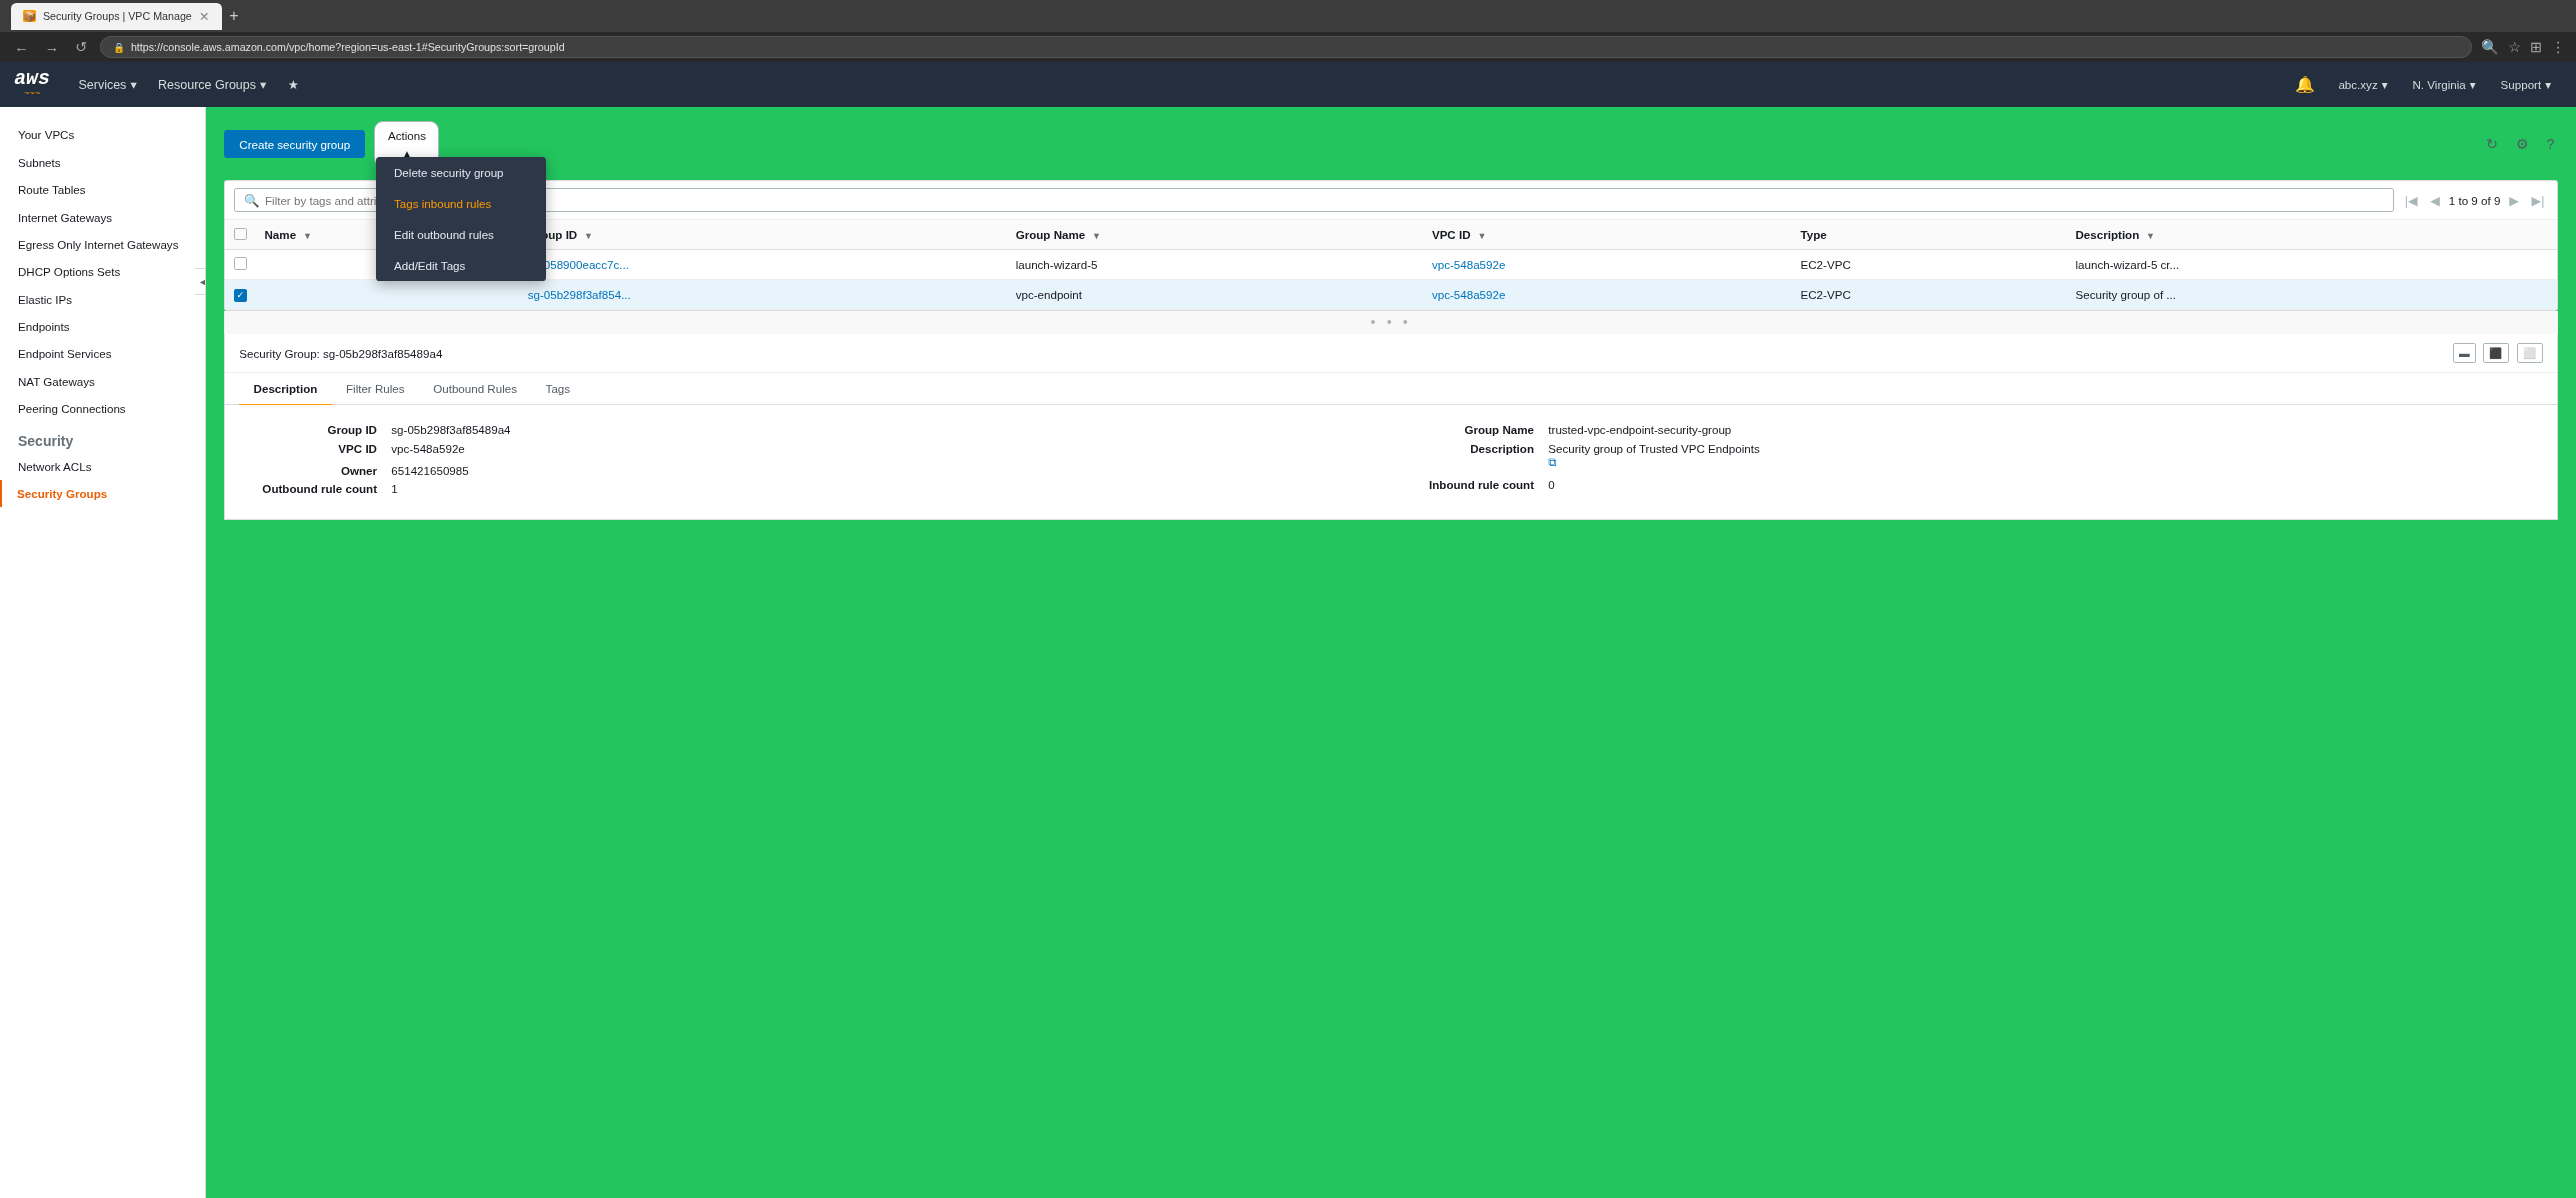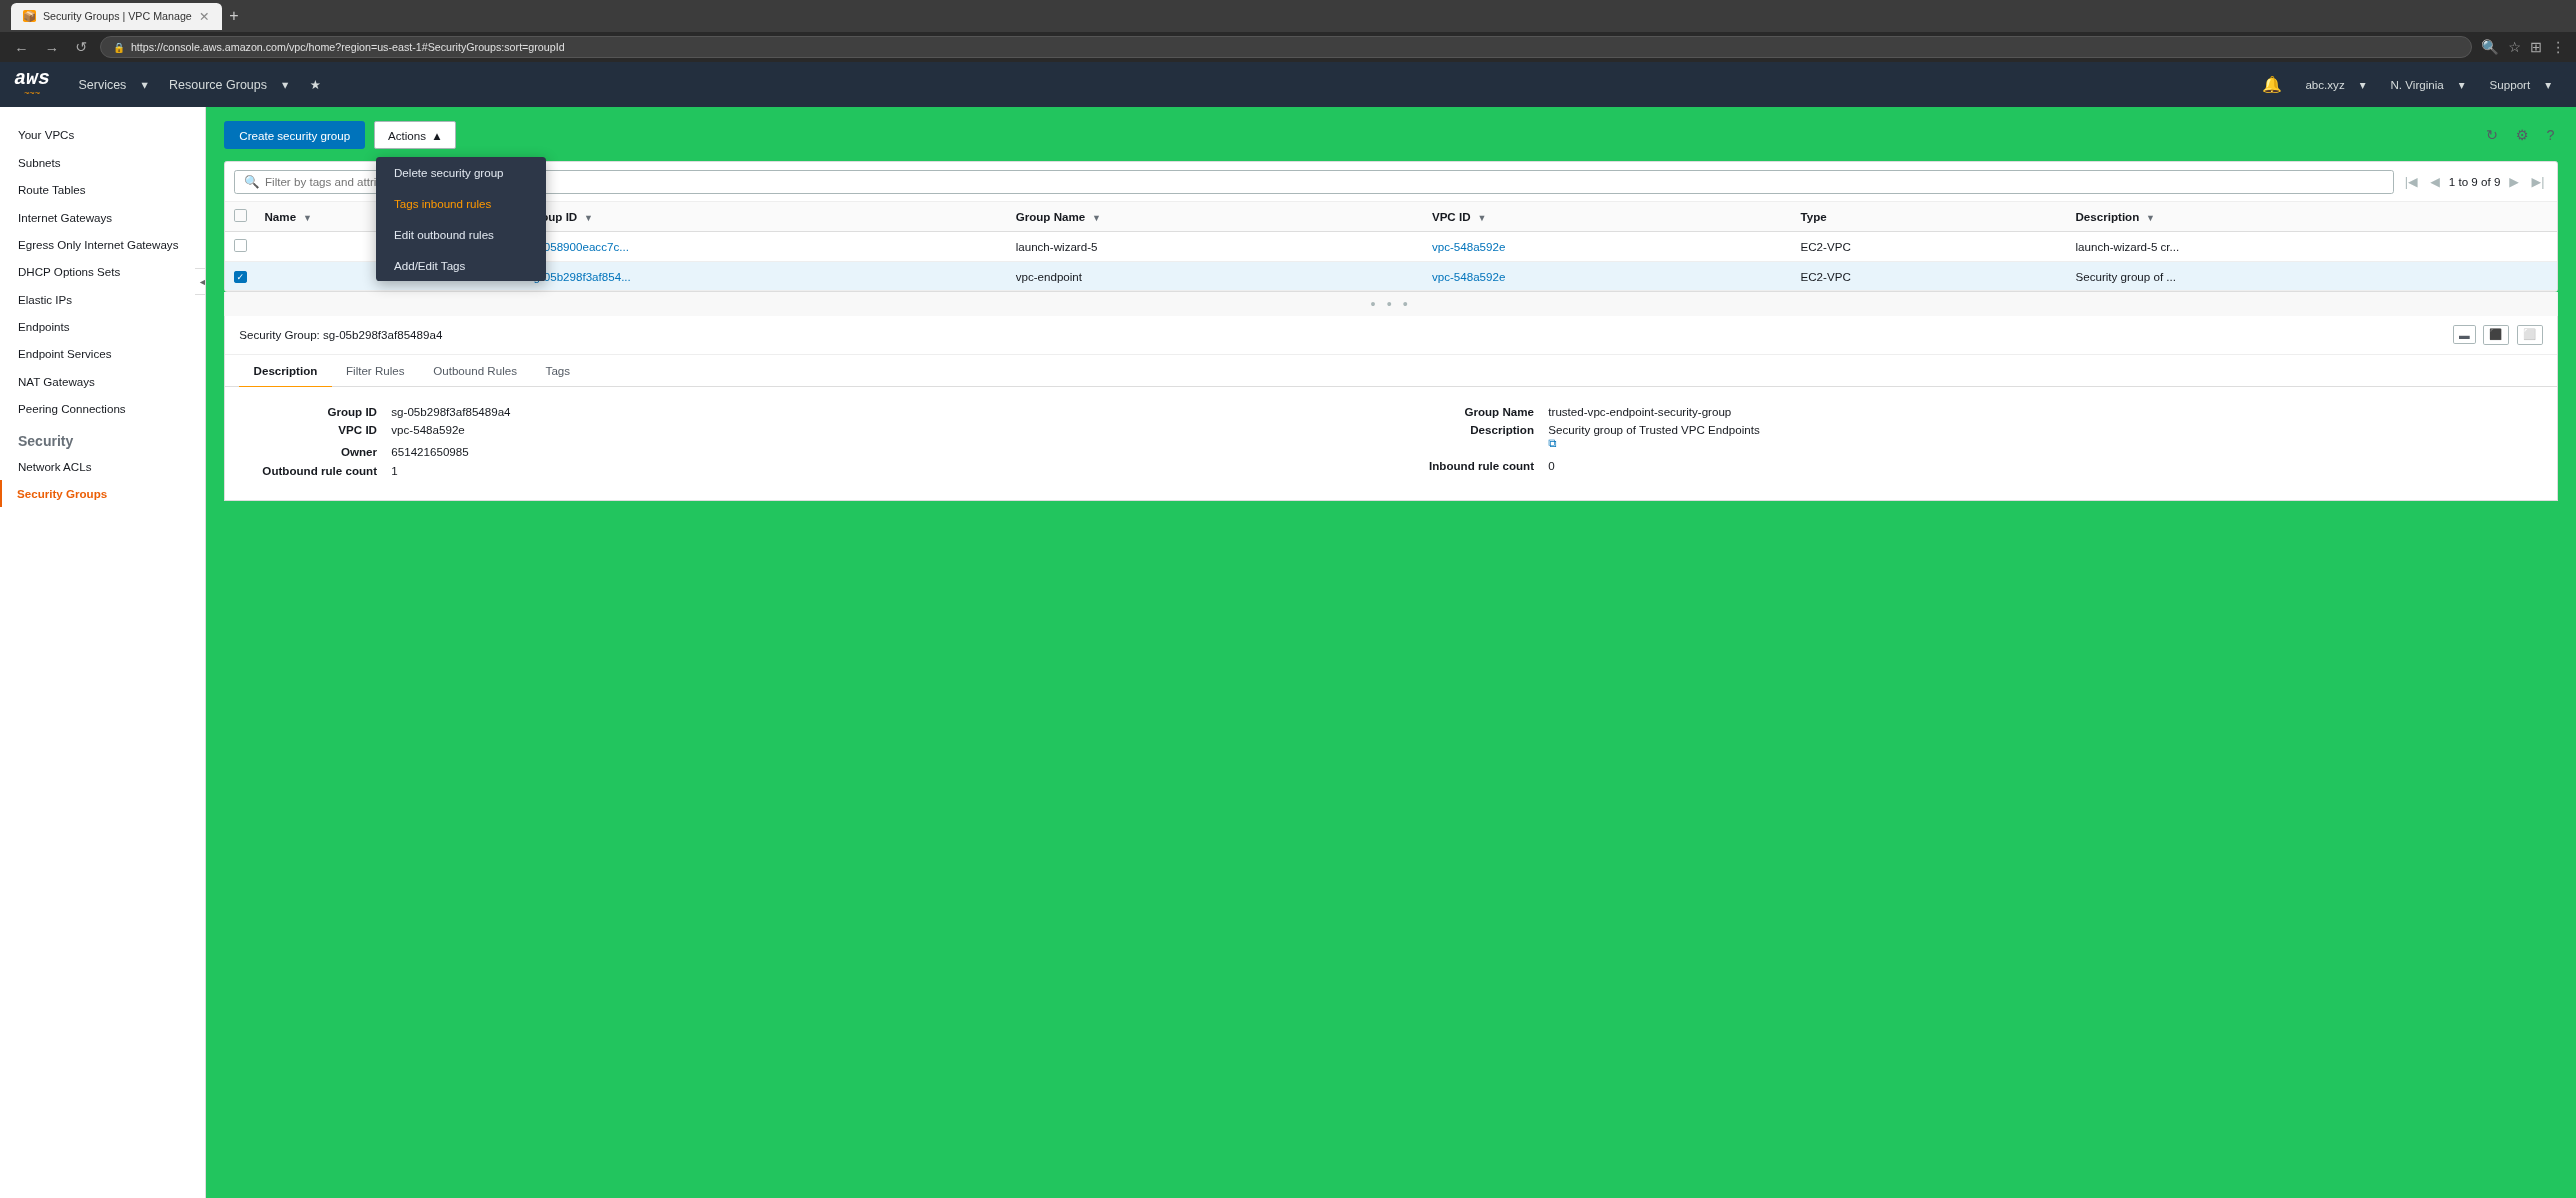--- a/index.html
+++ b/index.html
@@ -82,21 +82,21 @@
       display: block;
       text-align: center;
     }
     .aws-nav-item {
       color: #d5dbdb;
       font-size: 12.5px;
       padding: 0 10.7px;
       cursor: pointer;
       display: flex;
       align-items: center;
-      gap: 15px;
+      gap: 4px;
       height: 45px;
     }
     .aws-nav-spacer { flex: 1; }
     .aws-nav-right {
       display: flex;
       align-items: center;
       gap: 3.6px;
     }
     .aws-nav-right .aws-nav-item { font-size: 11.6px; }
     .bell-icon { font-size: 16px; color: #d5dbdb; padding: 0 9px; cursor: pointer; }
@@ -178,27 +178,28 @@
       border-radius: 2.7px;
       padding: 6.3px 14.3px;
       font-size: 11.6px;
       cursor: pointer;
       font-weight: 500;
     }
     .btn-secondary {
       background: #fff;
       color: #16191f;
       border: 0.9px solid #aab7b8;
-      border-radius: 2px;
+      border-radius: 9px;
       padding: 6.3px 12.5px;
       font-size: 11.6px;
       cursor: pointer;
       display: flex;
       align-items: center;
       gap: 5.4px;
+      flex-direction: column;
     }
     .toolbar-spacer { flex: 1; }
     .toolbar-icons { display: flex; gap: 10.7px; align-items: center; }
     .icon-btn {
       background: none;
       border: none;
       cursor: pointer;
       color: #545b64;
       font-size: 14.3px;
       padding: 3.6px;

